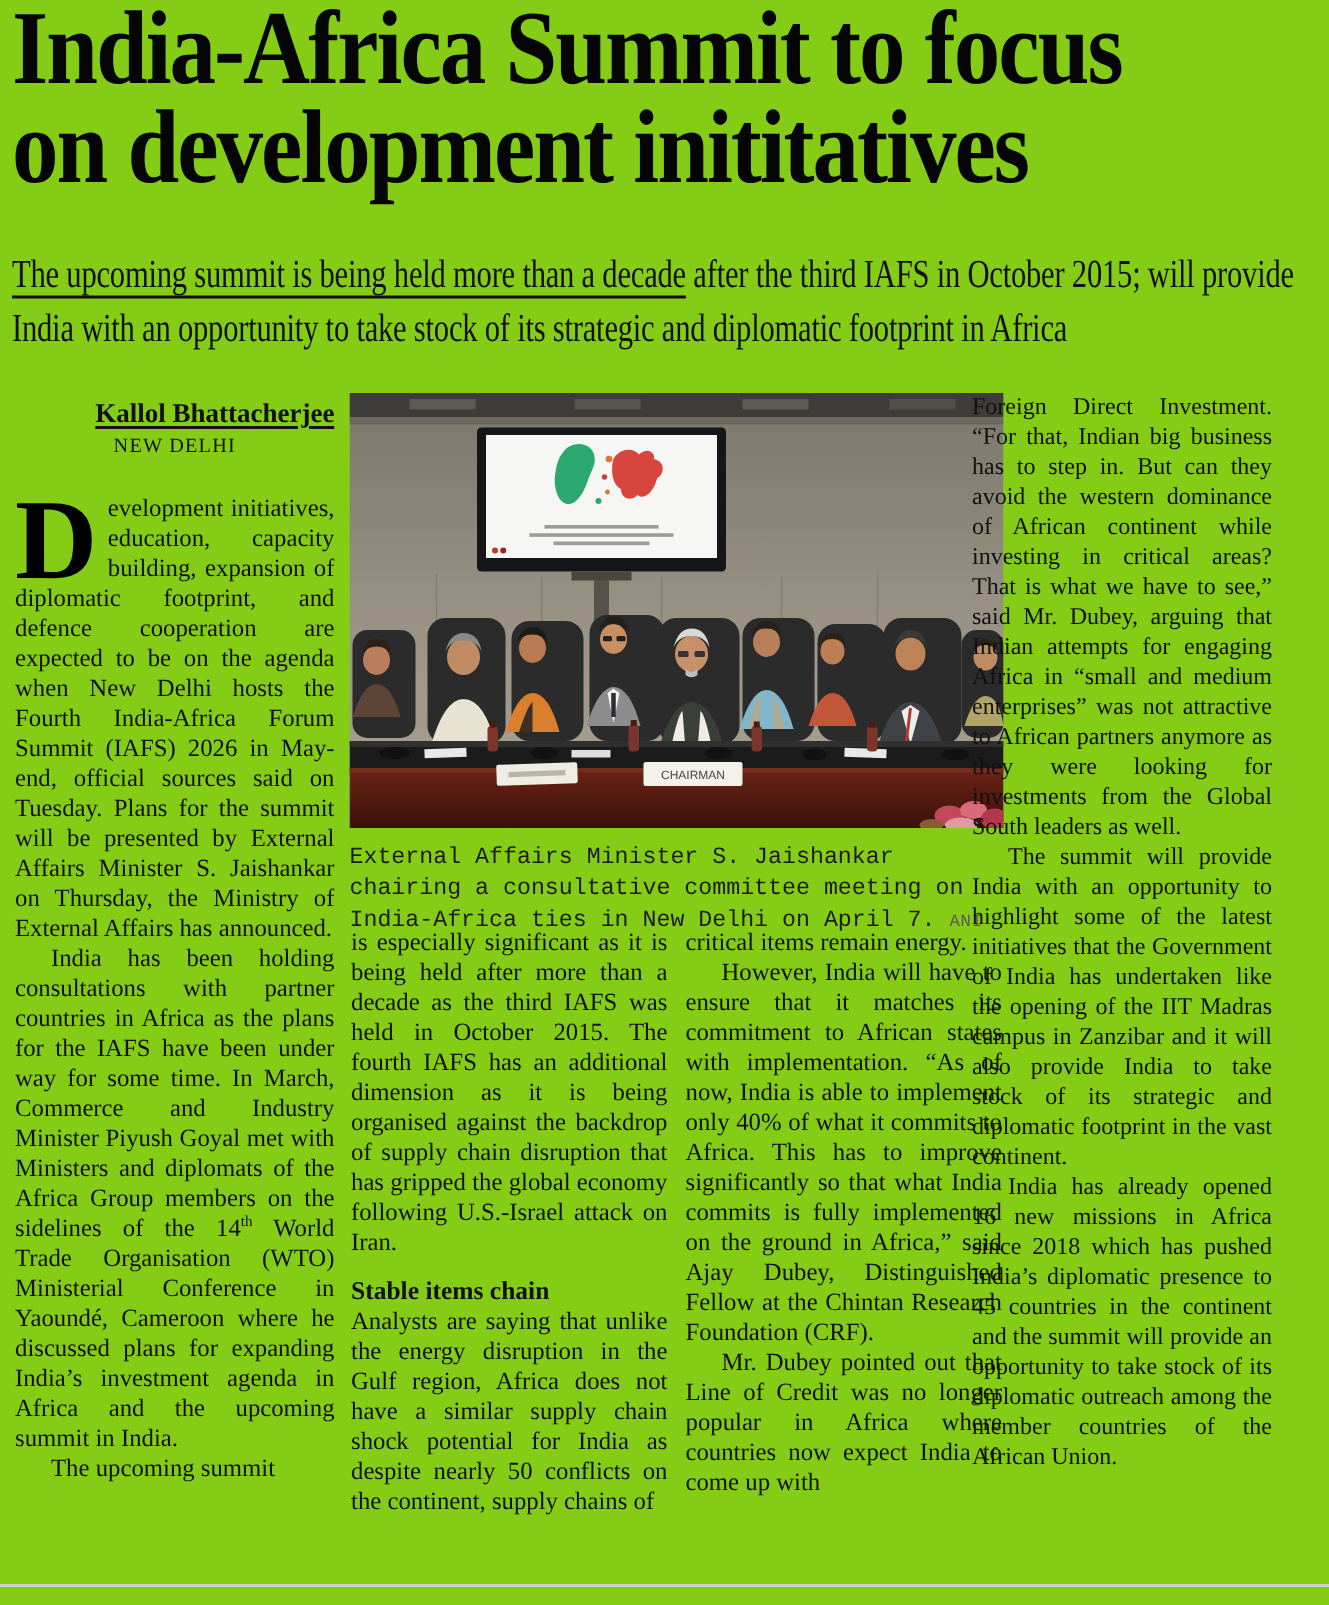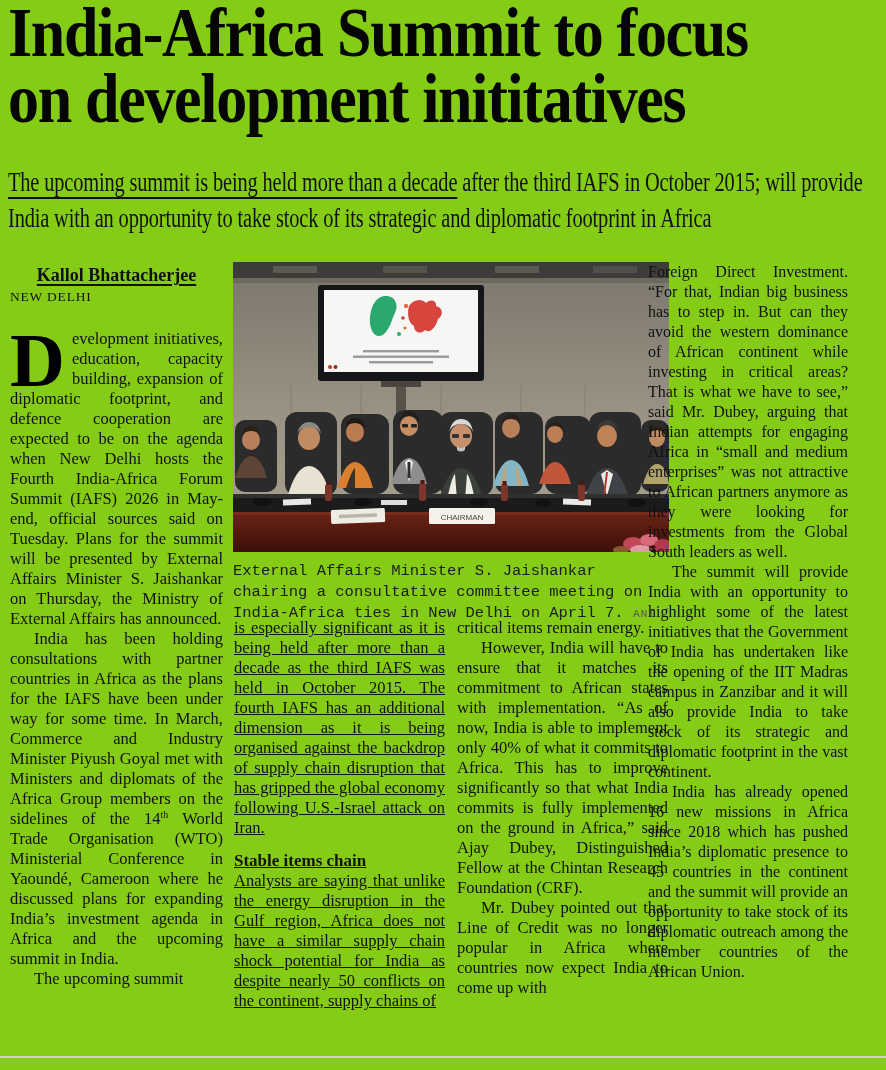--- a/index.html
+++ b/index.html
@@ -20,31 +20,31 @@
     transform:scaleX(0.77); transform-origin:0 0;
     font-size:26.5px; line-height:36px; color:#111; letter-spacing:-0.2px;
   }
   #standfirst .u {
     text-decoration:underline; text-decoration-thickness:1.5px; text-underline-offset:6px;
   }
   
   .col { position:absolute; overflow:hidden; text-align:justify;
          font-size:16.5px; line-height:20px; color:#111; }
   #col1 { left:10px;  top:263px; width:213px; height:793px; }
-  #col2 { left:234px; top:618px; width:211px; height:438px;text-decoration:underline; }
+  #col2 { left:234px; top:618px; width:211px; height:438px; }
   #col3 { left:457px; top:618px; width:211px; height:438px; }
   #col4 { left:648px; top:262px; width:200px; height:794px; font-size:16px; }
   .para { margin:0; text-indent:24px; }
   .para.flush { text-indent:0; }
   .byline {
-    font-weight:bold; font-size:18px; line-height:24px; text-align:center;
+    font-weight:bold; font-size:18px; line-height:24px; text-align:right;
     text-decoration:underline; text-decoration-thickness:1.5px; text-underline-offset:3px;
   }
   .dateline { font-size:13.5px; letter-spacing:0.8px; line-height:20px;
-              text-align:left; margin-bottom:22px; }
+              text-align:center; margin-bottom:22px; }
   .dropcap {
     float:left; font-weight:bold; font-size:76px; line-height:58px;
     padding:2px 7px 0 0; color:#000;
   }
   .subhead { font-weight:bold; font-size:17px; margin:13px 0 0 0;
              text-align:left; text-indent:0; }
   .sup { font-size:10px; vertical-align:super; line-height:0; }
   
   #photo { position:absolute; left:233px; top:262px; width:436px; height:308px; }
   #photo svg { display:block; }

